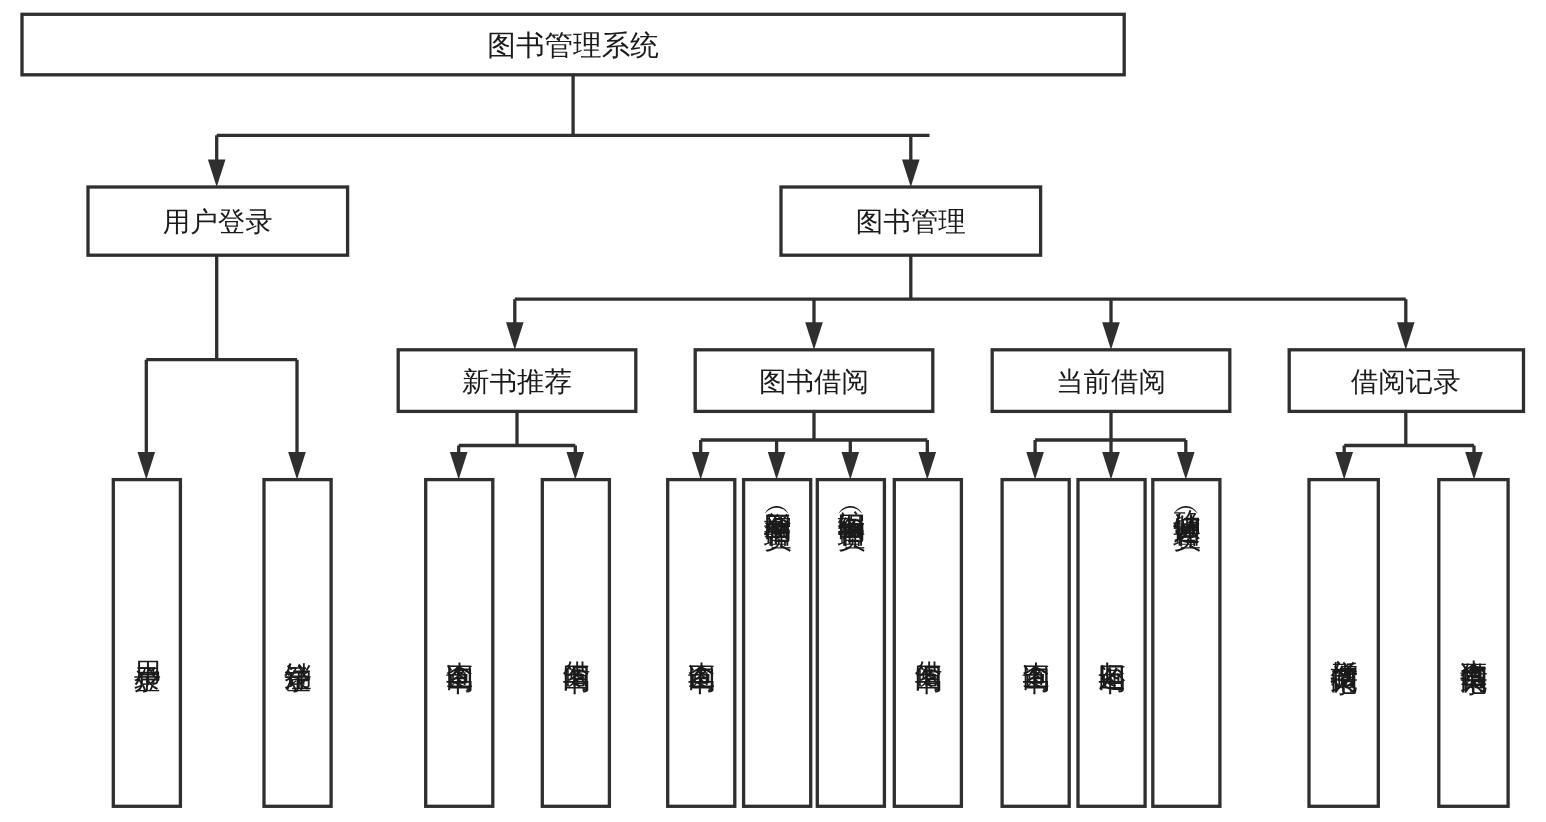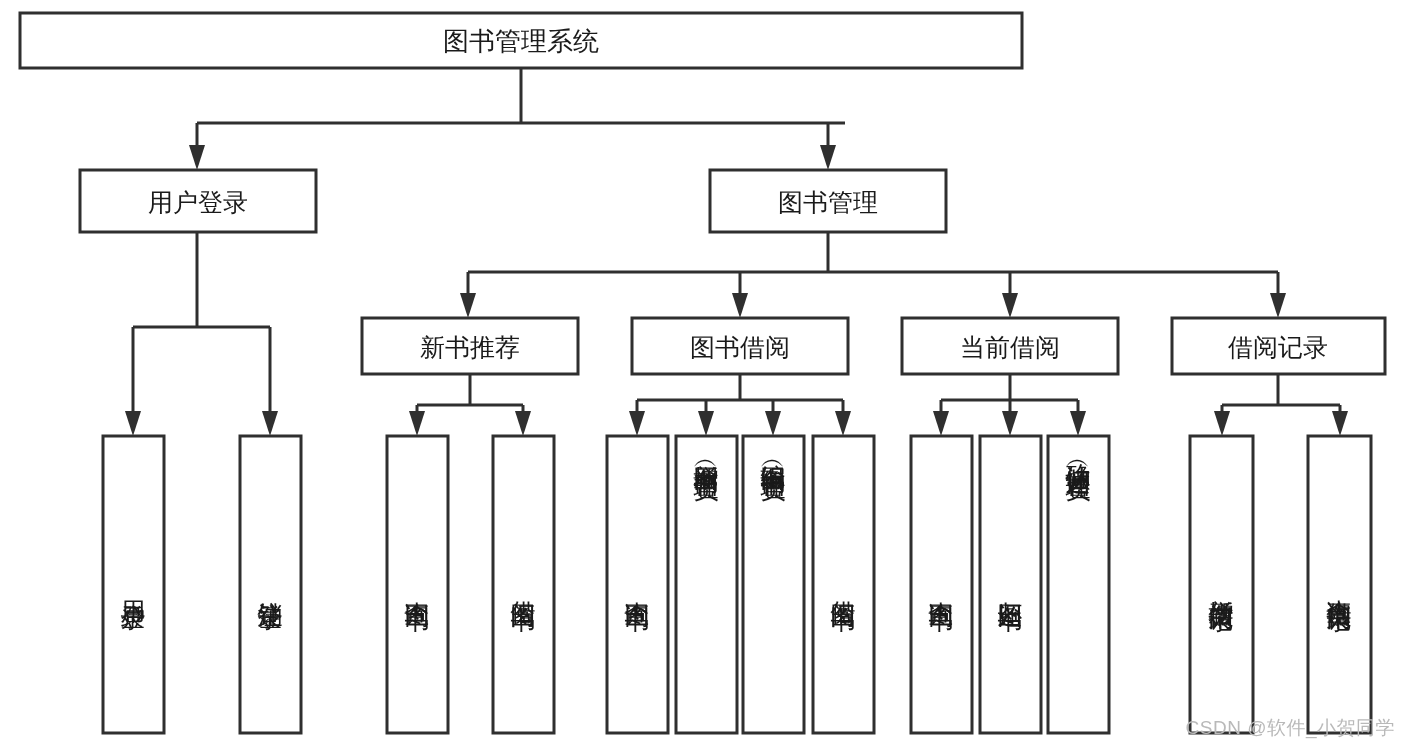--- a/index.html
+++ b/index.html
@@ -245,15 +245,14 @@
     <span>确认归还（管理员）</span>
   </div>
 
   <div class="leaf-vtext" style="left:1190px; top:436px; width:63px; height:297px;">
     <span>新增借阅记录</span>
   </div>
   <div class="leaf-vtext" style="left:1308px; top:436px; width:63px; height:297px;">
     <span>查询借阅记录</span>
   </div>
 
-  <div class="watermark">CSDN @软件_小贺同学</div>
 
 </div>
 
 </body></html>

